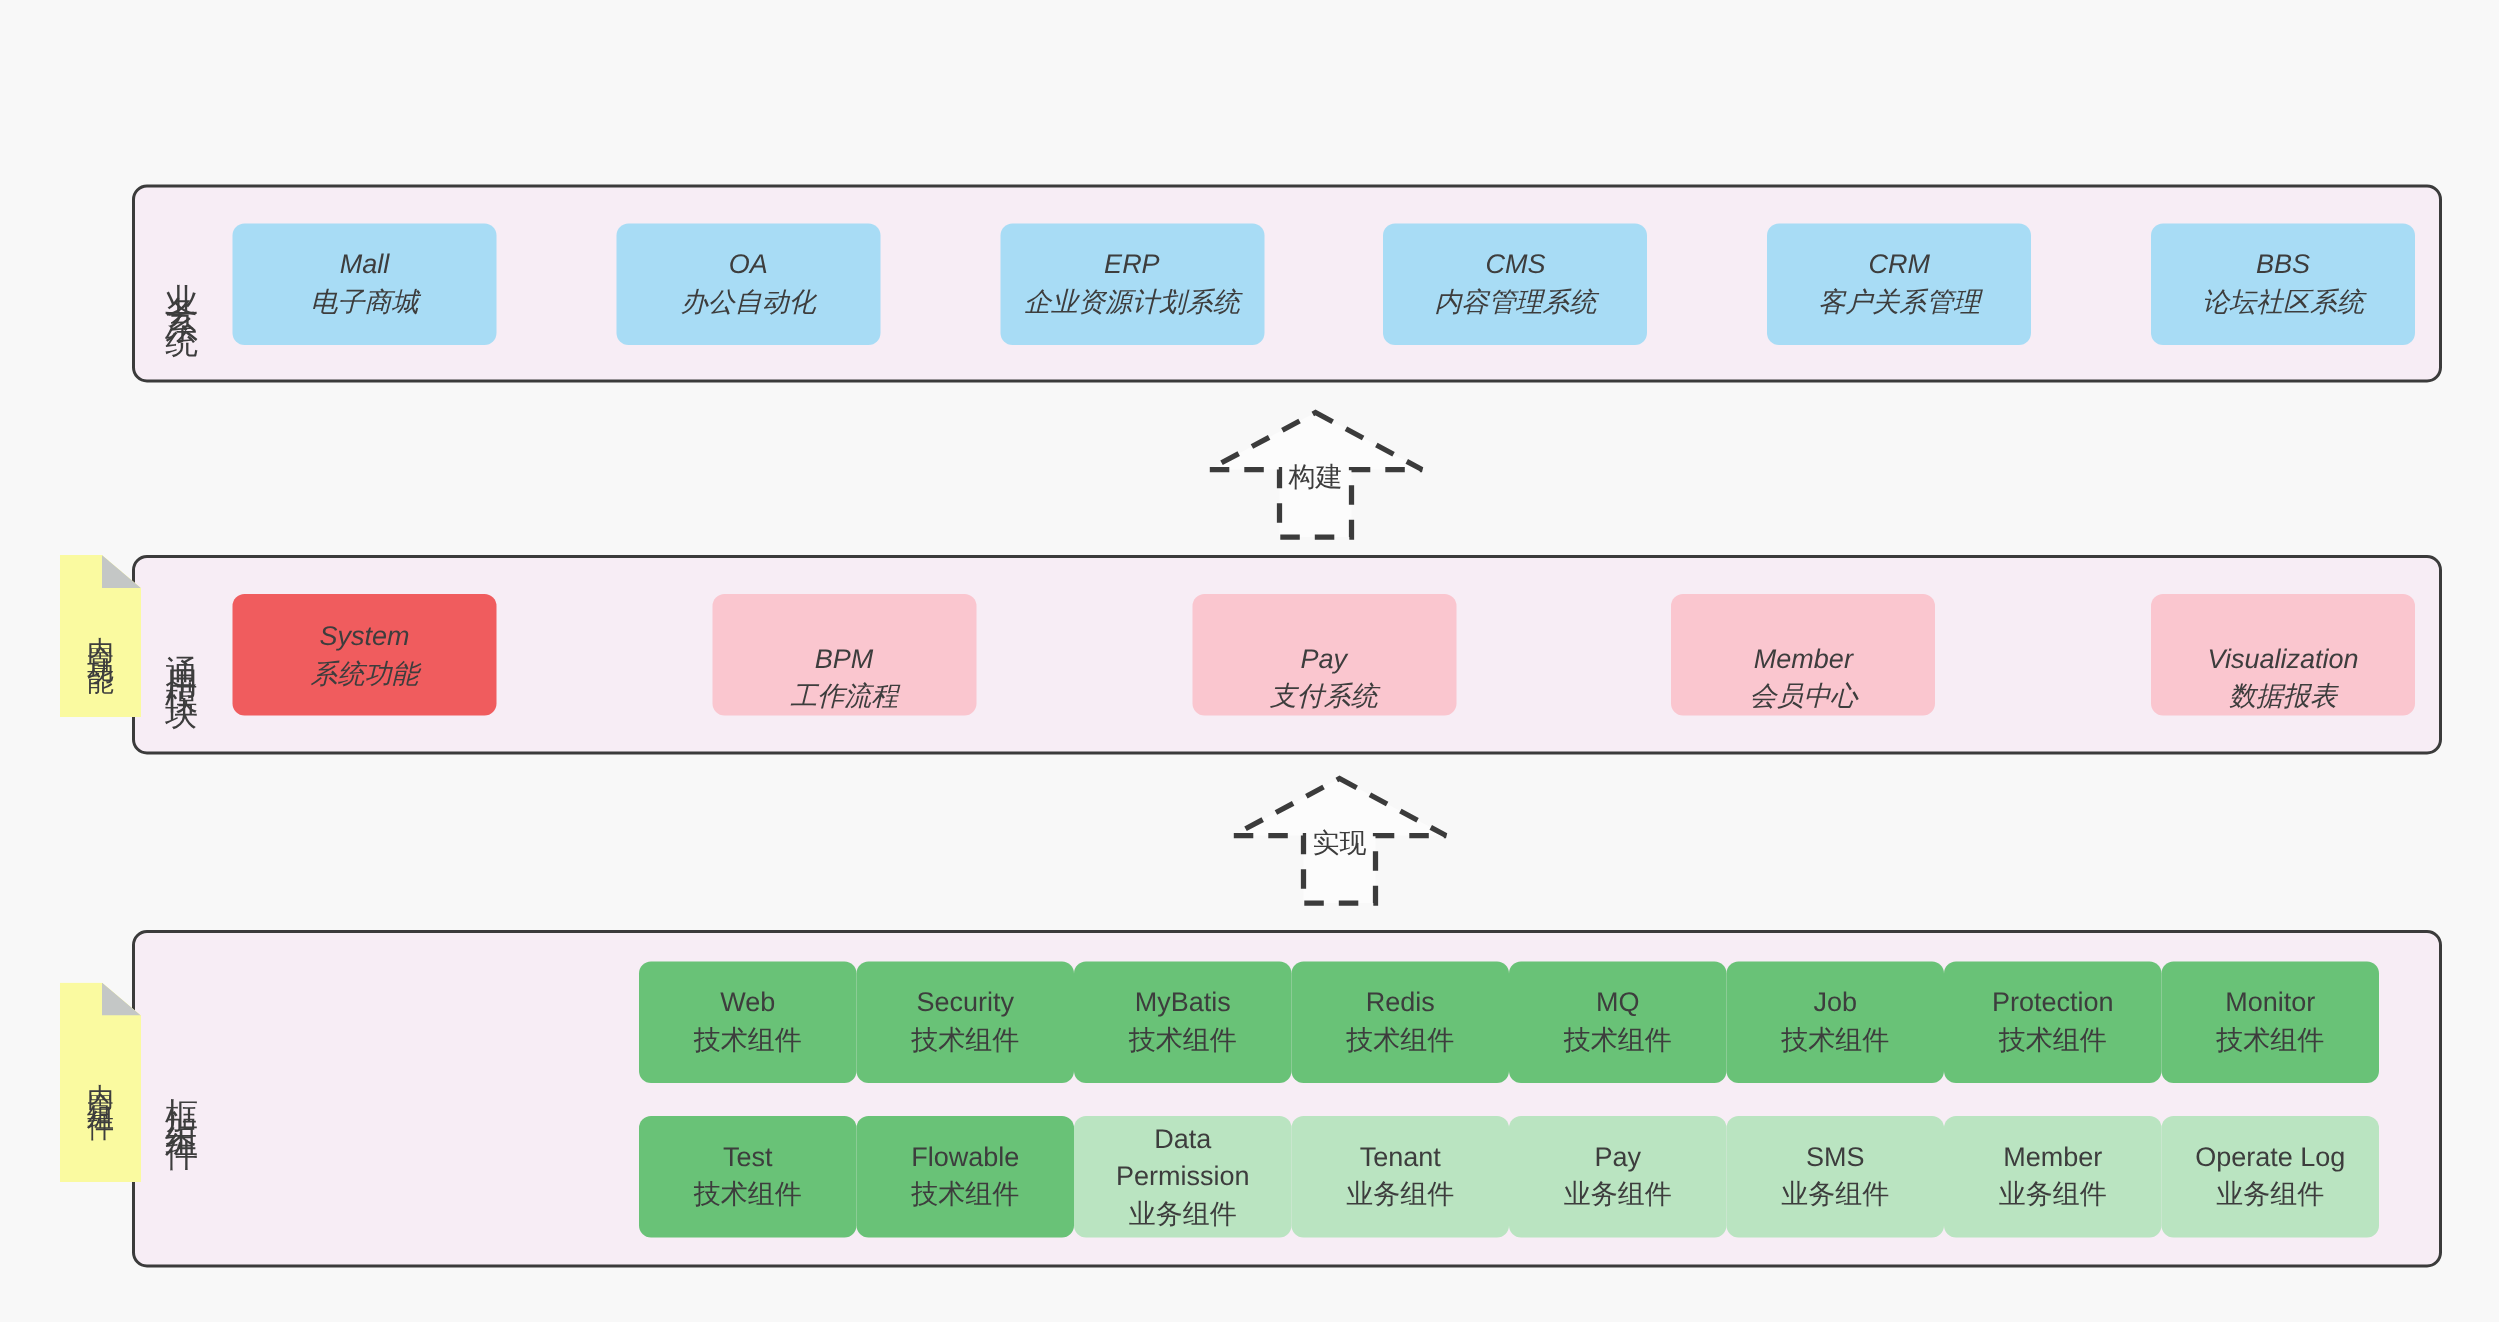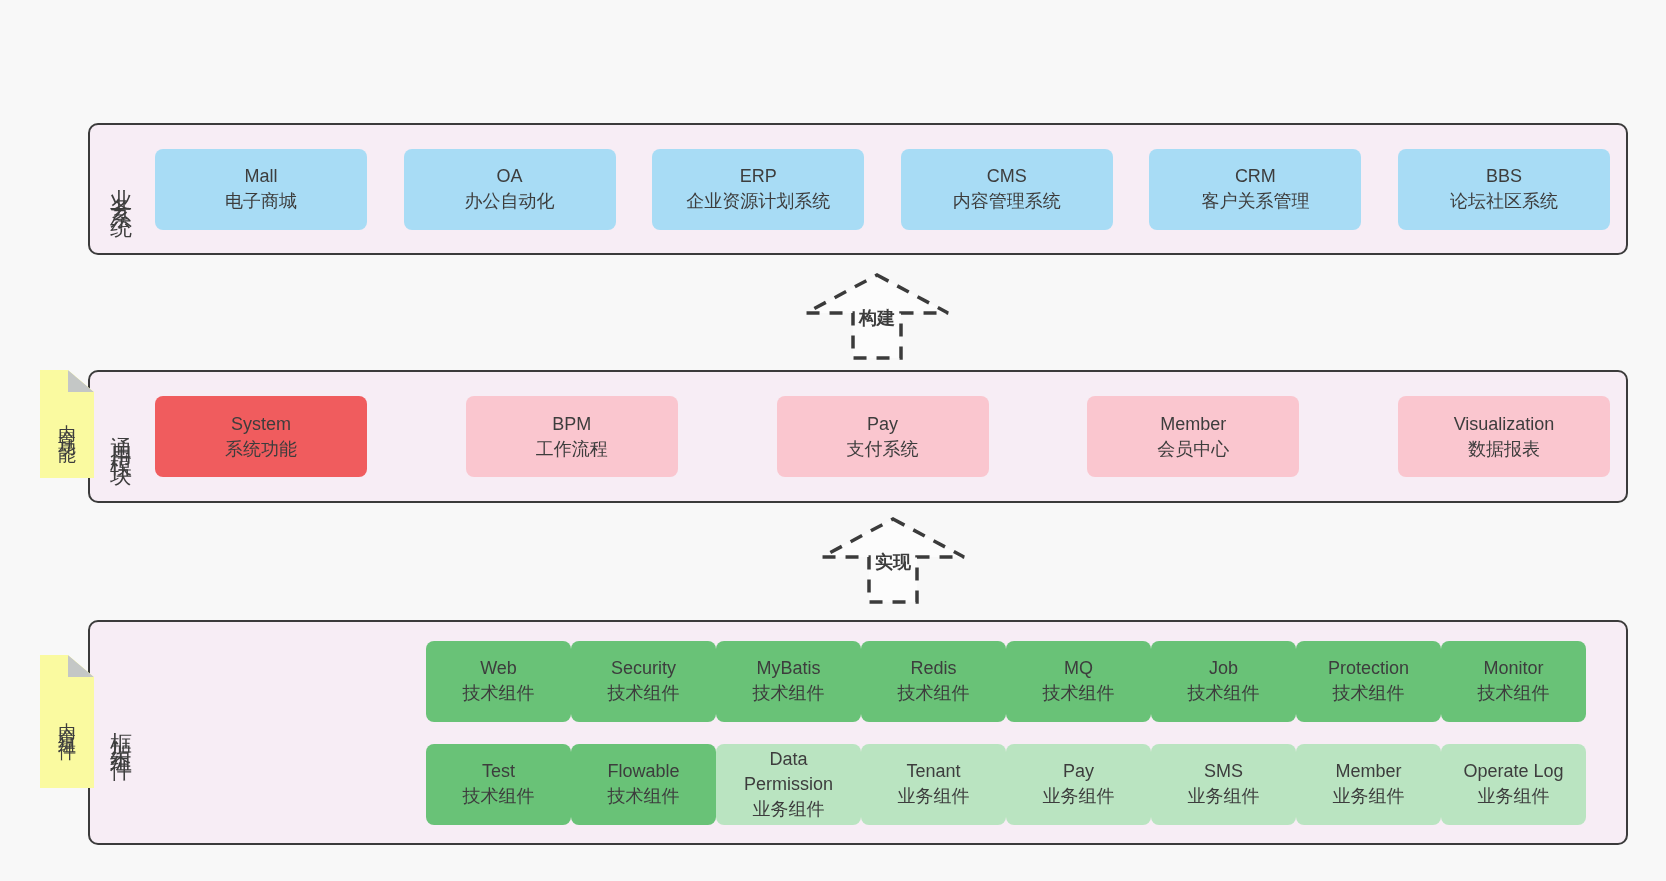--- a/index.html
+++ b/index.html
@@ -36,25 +36,25 @@
     position:absolute; left:65px; right:16px; top:0; bottom:0;
     display:flex; flex-direction:column; justify-content:center; gap:22px;
   }
   .rows--grid{right:40px;align-items:flex-end;}
   .row{display:flex; justify-content:space-between;}
   .box{
     height:81px; border-radius:8px; padding:0 14px;
     display:flex; flex-direction:column; align-items:center; justify-content:center;
     text-align:center; font-size:18px; line-height:25px; color:var(--text);
   }
-  .panel--wide .box{width:212px;}
+  .panel--wide .box{width:176px;font-style:italic;}
   .panel--grid .box{width:145px; padding:0 16px;}
   .box--blue{background:var(--blue);}
   .box--red{background:var(--red);}
-  .box--pink{background:var(--pink);}
+  .box--pink{background:var(--pink);justify-content:flex-end;}
   .box--green{background:var(--green);}
   .box--lightgreen{background:var(--light-green);}
   
   .note{
     position:absolute; left:40px; width:54px; background:var(--note-bg); z-index:3;
     clip-path:polygon(0 0, calc(100% - 26px) 0, 100% 22px, 100% 100%, 0 100%);
     display:flex; align-items:center; justify-content:center;
   }
   #note-modules   {top:370px; height:108px;}
   #note-components{top:655px; height:133px;}
@@ -65,21 +65,21 @@
   .note .fold{position:absolute; top:0; right:0; display:block;}
   
   .arrow{position:absolute; width:150px; height:92px; z-index:2;}
   #arrow-build    {left:802px; top:270px;}
   #arrow-implement{left:818px; top:514px;}
   .arrow svg{position:absolute; inset:0;}
   .arrow-label{
     position:absolute; top:36px; left:0; right:0; text-align:center;
   }
   .arrow-label b{
-    font-weight:bold; font-size:18px; background:#fcfcfc; padding:1px 3px; color:var(--text);
+    font-weight:normal; font-size:18px; background:#fcfcfc; padding:1px 3px; color:var(--text);
   }
 </style>
 </head>
 <body>
 
 <div class="canvas">
 
   <section class="panel panel--wide" id="panel-business">
     <div class="panel-label">
       <span>业务系统</span>

